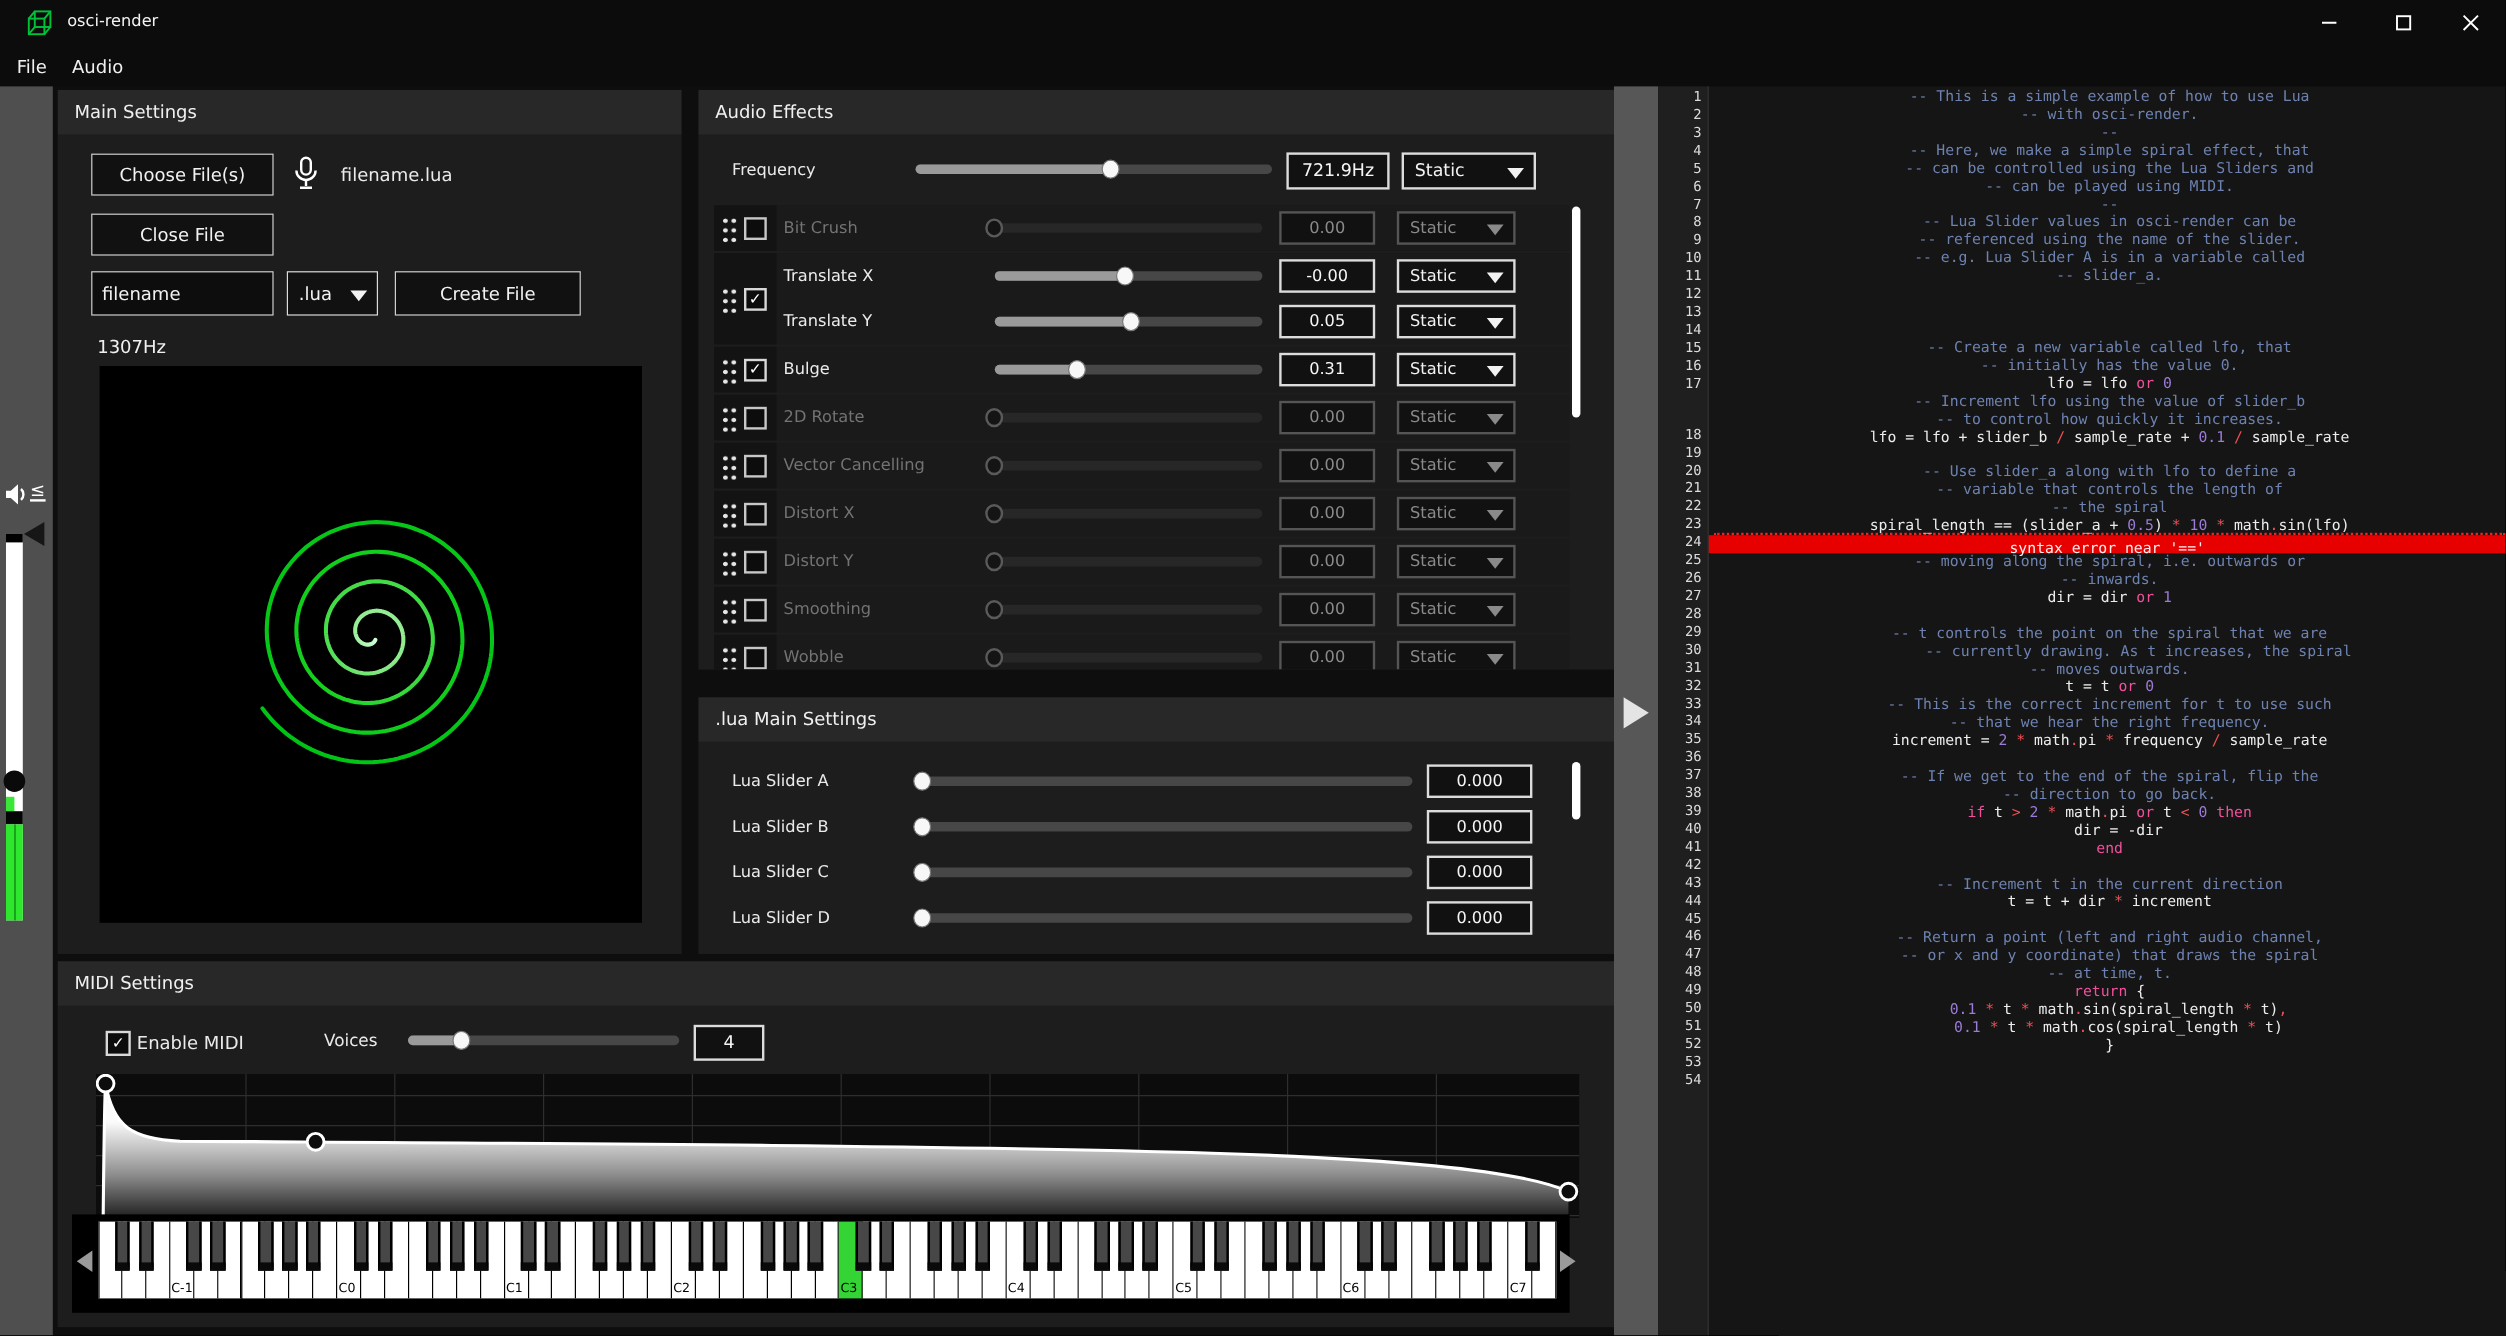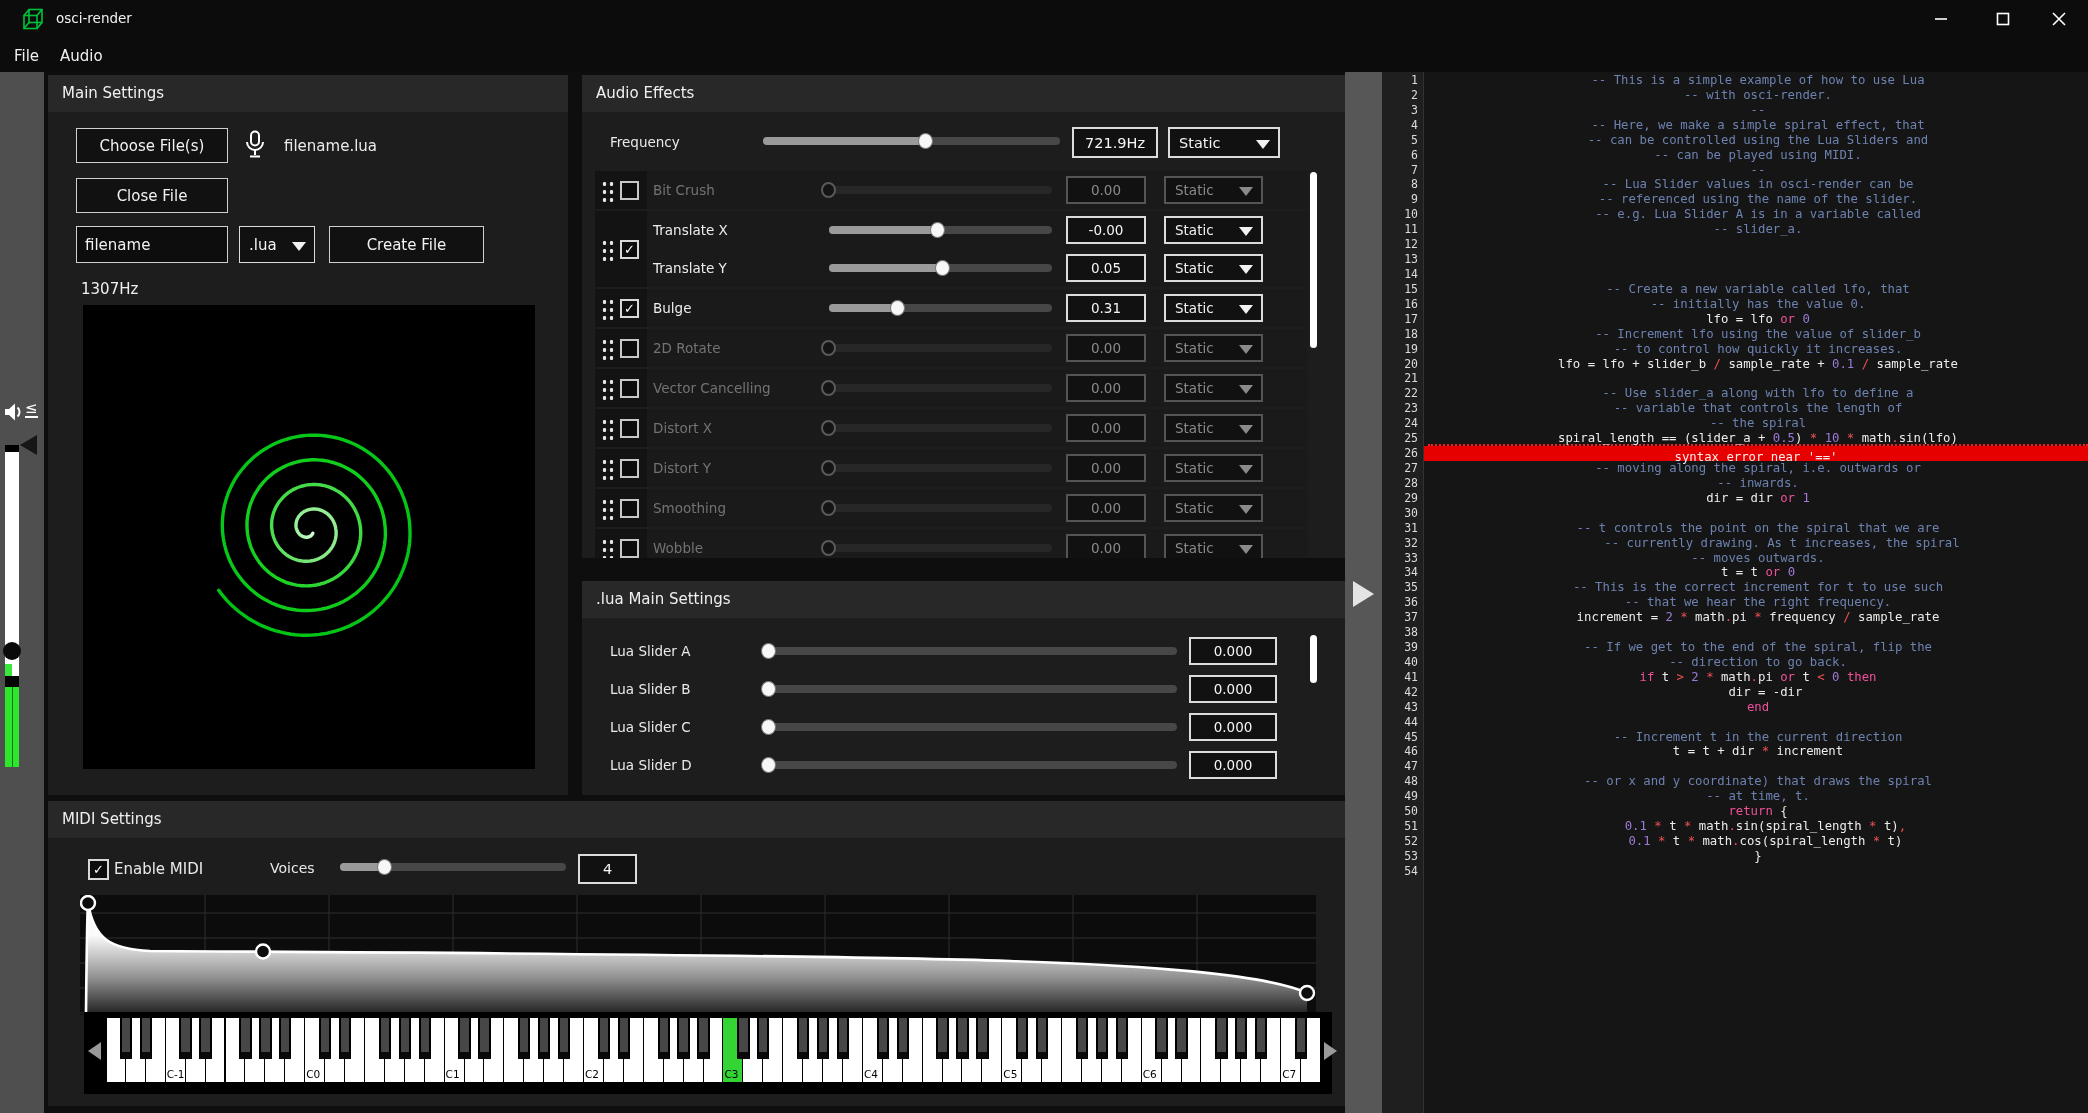--- a/index.html
+++ b/index.html
@@ -475,21 +475,21 @@
           <line x1="0" y1="118" x2="1236" y2="118"></line>
         </g>
         <path d="M6,118 C6.5,70 7,20 8,8 C14,44 30,54 70,56 C300,57.5 700,59 930,66 C1070,70.5 1185,79 1227,98 L1227,118 Z" fill="url(#envFill)" stroke="none"></path>
         <path d="M6,118 C6.5,70 7,20 8,8 C14,44 30,54 70,56 C300,57.5 700,59 930,66 C1070,70.5 1185,79 1227,98" fill="none" stroke="#fff" stroke-width="2.6"></path>
         <circle cx="8" cy="8" r="7" fill="#0d0d0d" stroke="#fff" stroke-width="2.4"></circle>
         <circle cx="183" cy="56.5" r="7" fill="#0d0d0d" stroke="#fff" stroke-width="2.4"></circle>
         <circle cx="1227" cy="98" r="7" fill="#0d0d0d" stroke="#fff" stroke-width="2.4"></circle>
       </svg>
     </div>
 
-    <div class="kb-strip" style="left:36px;top:211px;width:1248px;height:82px">
+    <div class="kb-strip" style="left:12px;top:211px;width:1248px;height:82px">
       <div class="kb-arrow" style="left:4px;top:30px;border-top:9px solid transparent;border-bottom:9px solid transparent;border-right:13px solid #9a9a9a"></div>
       <div class="kb" id="piano" style="left:22px;top:6px;width:1215px;height:64px">
           <div class="wkey first" style="left: 0px; width: 19.918px;"></div>
           <div class="wkey" style="left: 19.918px; width: 19.918px;"></div>
           <div class="wkey" style="left: 39.8361px; width: 19.918px;"></div>
           <div class="wkey" style="left: 59.7541px; width: 19.918px;">
             <span class="klabel">C-1</span>
           </div>
           <div class="wkey" style="left: 79.6721px; width: 19.918px;"></div>
           <div class="wkey" style="left: 99.5902px; width: 19.918px;"></div>
@@ -625,21 +625,21 @@
         <div class="gut-line" style="color: rgb(220, 220, 220);">8</div>
         <div class="gut-line" style="color: rgb(220, 220, 220);">9</div>
         <div class="gut-line" style="color: rgb(220, 220, 220);">10</div>
         <div class="gut-line" style="color: rgb(220, 220, 220);">11</div>
         <div class="gut-line" style="color: rgb(220, 220, 220);">12</div>
         <div class="gut-line" style="color: rgb(220, 220, 220);">13</div>
         <div class="gut-line" style="color: rgb(220, 220, 220);">14</div>
         <div class="gut-line" style="color: rgb(220, 220, 220);">15</div>
         <div class="gut-line" style="color: rgb(220, 220, 220);">16</div>
         <div class="gut-line" style="color: rgb(220, 220, 220);">17</div>
-        <div class="gut-line" style="color: rgb(220, 220, 220);">18</div>
+        <div class="gut-line" style="color: rgb(220, 220, 220); margin-top: 28px;">18</div>
         <div class="gut-line" style="color: rgb(220, 220, 220);">19</div>
         <div class="gut-line" style="color: rgb(220, 220, 220);">20</div>
         <div class="gut-line" style="color: rgb(220, 220, 220);">21</div>
         <div class="gut-line" style="color: rgb(220, 220, 220);">22</div>
         <div class="gut-line" style="color: rgb(220, 220, 220);">23</div>
         <div class="gut-line" style="color: rgb(220, 220, 220);">24</div>
         <div class="gut-line" style="color: rgb(220, 220, 220);">25</div>
         <div class="gut-line" style="color: rgb(220, 220, 220);">26</div>
         <div class="gut-line" style="color: rgb(220, 220, 220);">27</div>
         <div class="gut-line" style="color: rgb(220, 220, 220);">28</div>
@@ -712,20 +712,21 @@
         <div class="cline"></div>
         <div class="cline"><span style="color: rgb(109, 130, 176);">-- If we get to the end of the spiral, flip the</span></div>
         <div class="cline"><span style="color: rgb(109, 130, 176);">-- direction to go back.</span></div>
         <div class="cline"><span style="color: rgb(240, 80, 155);">if</span><span style="color: rgb(236, 236, 236);"> </span><span style="color: rgb(236, 236, 236);">t</span><span style="color: rgb(236, 236, 236);"> </span><span style="color: rgb(238, 79, 85);">&gt;</span><span style="color: rgb(236, 236, 236);"> </span><span style="color: rgb(157, 123, 216);">2</span><span style="color: rgb(236, 236, 236);"> </span><span style="color: rgb(238, 79, 85);">*</span><span style="color: rgb(236, 236, 236);"> </span><span style="color: rgb(236, 236, 236);">math</span><span style="color: rgb(238, 79, 85);">.</span><span style="color: rgb(236, 236, 236);">pi</span><span style="color: rgb(236, 236, 236);"> </span><span style="color: rgb(240, 80, 155);">or</span><span style="color: rgb(236, 236, 236);"> </span><span style="color: rgb(236, 236, 236);">t</span><span style="color: rgb(236, 236, 236);"> </span><span style="color: rgb(238, 79, 85);">&lt;</span><span style="color: rgb(236, 236, 236);"> </span><span style="color: rgb(157, 123, 216);">0</span><span style="color: rgb(236, 236, 236);"> </span><span style="color: rgb(240, 80, 155);">then</span></div>
         <div class="cline"><span style="color: rgb(236, 236, 236);">  </span><span style="color: rgb(236, 236, 236);">dir</span><span style="color: rgb(236, 236, 236);"> </span><span style="color: rgb(236, 236, 236);">=</span><span style="color: rgb(236, 236, 236);"> </span><span style="color: rgb(236, 236, 236);">-</span><span style="color: rgb(236, 236, 236);">dir</span></div>
         <div class="cline"><span style="color: rgb(240, 80, 155);">end</span></div>
         <div class="cline"></div>
         <div class="cline"><span style="color: rgb(109, 130, 176);">-- Increment t in the current direction</span></div>
         <div class="cline"><span style="color: rgb(236, 236, 236);">t</span><span style="color: rgb(236, 236, 236);"> </span><span style="color: rgb(236, 236, 236);">=</span><span style="color: rgb(236, 236, 236);"> </span><span style="color: rgb(236, 236, 236);">t</span><span style="color: rgb(236, 236, 236);"> </span><span style="color: rgb(236, 236, 236);">+</span><span style="color: rgb(236, 236, 236);"> </span><span style="color: rgb(236, 236, 236);">dir</span><span style="color: rgb(236, 236, 236);"> </span><span style="color: rgb(238, 79, 85);">*</span><span style="color: rgb(236, 236, 236);"> </span><span style="color: rgb(236, 236, 236);">increment</span></div>
         <div class="cline"></div>
+        <div class="cline"><span style="color: rgb(109, 130, 176);">-- Return a point (left and right audio channel,</span></div>
         <div class="cline"><span style="color: rgb(109, 130, 176);">-- or x and y coordinate) that draws the spiral</span></div>
         <div class="cline"><span style="color: rgb(109, 130, 176);">-- at time, t.</span></div>
         <div class="cline"><span style="color: rgb(240, 80, 155);">return</span><span style="color: rgb(236, 236, 236);"> </span><span style="color: rgb(236, 236, 236);">{</span></div>
         <div class="cline"><span style="color: rgb(236, 236, 236);">  </span><span style="color: rgb(157, 123, 216);">0.1</span><span style="color: rgb(236, 236, 236);"> </span><span style="color: rgb(238, 79, 85);">*</span><span style="color: rgb(236, 236, 236);"> </span><span style="color: rgb(236, 236, 236);">t</span><span style="color: rgb(236, 236, 236);"> </span><span style="color: rgb(238, 79, 85);">*</span><span style="color: rgb(236, 236, 236);"> </span><span style="color: rgb(236, 236, 236);">math</span><span style="color: rgb(238, 79, 85);">.</span><span style="color: rgb(236, 236, 236);">sin</span><span style="color: rgb(236, 236, 236);">(</span><span style="color: rgb(236, 236, 236);">spiral_length</span><span style="color: rgb(236, 236, 236);"> </span><span style="color: rgb(238, 79, 85);">*</span><span style="color: rgb(236, 236, 236);"> </span><span style="color: rgb(236, 236, 236);">t</span><span style="color: rgb(236, 236, 236);">)</span><span style="color: rgb(238, 79, 85);">,</span></div>
         <div class="cline"><span style="color: rgb(236, 236, 236);">  </span><span style="color: rgb(157, 123, 216);">0.1</span><span style="color: rgb(236, 236, 236);"> </span><span style="color: rgb(238, 79, 85);">*</span><span style="color: rgb(236, 236, 236);"> </span><span style="color: rgb(236, 236, 236);">t</span><span style="color: rgb(236, 236, 236);"> </span><span style="color: rgb(238, 79, 85);">*</span><span style="color: rgb(236, 236, 236);"> </span><span style="color: rgb(236, 236, 236);">math</span><span style="color: rgb(238, 79, 85);">.</span><span style="color: rgb(236, 236, 236);">cos</span><span style="color: rgb(236, 236, 236);">(</span><span style="color: rgb(236, 236, 236);">spiral_length</span><span style="color: rgb(236, 236, 236);"> </span><span style="color: rgb(238, 79, 85);">*</span><span style="color: rgb(236, 236, 236);"> </span><span style="color: rgb(236, 236, 236);">t</span><span style="color: rgb(236, 236, 236);">)</span></div>
         <div class="cline"><span style="color: rgb(236, 236, 236);">}</span></div>
       </div>
     <div class="err-bar" id="err-bar" style="top: 374.25px; background: rgb(230, 0, 0);">
       <span>syntax error near '=='</span>
     </div>

